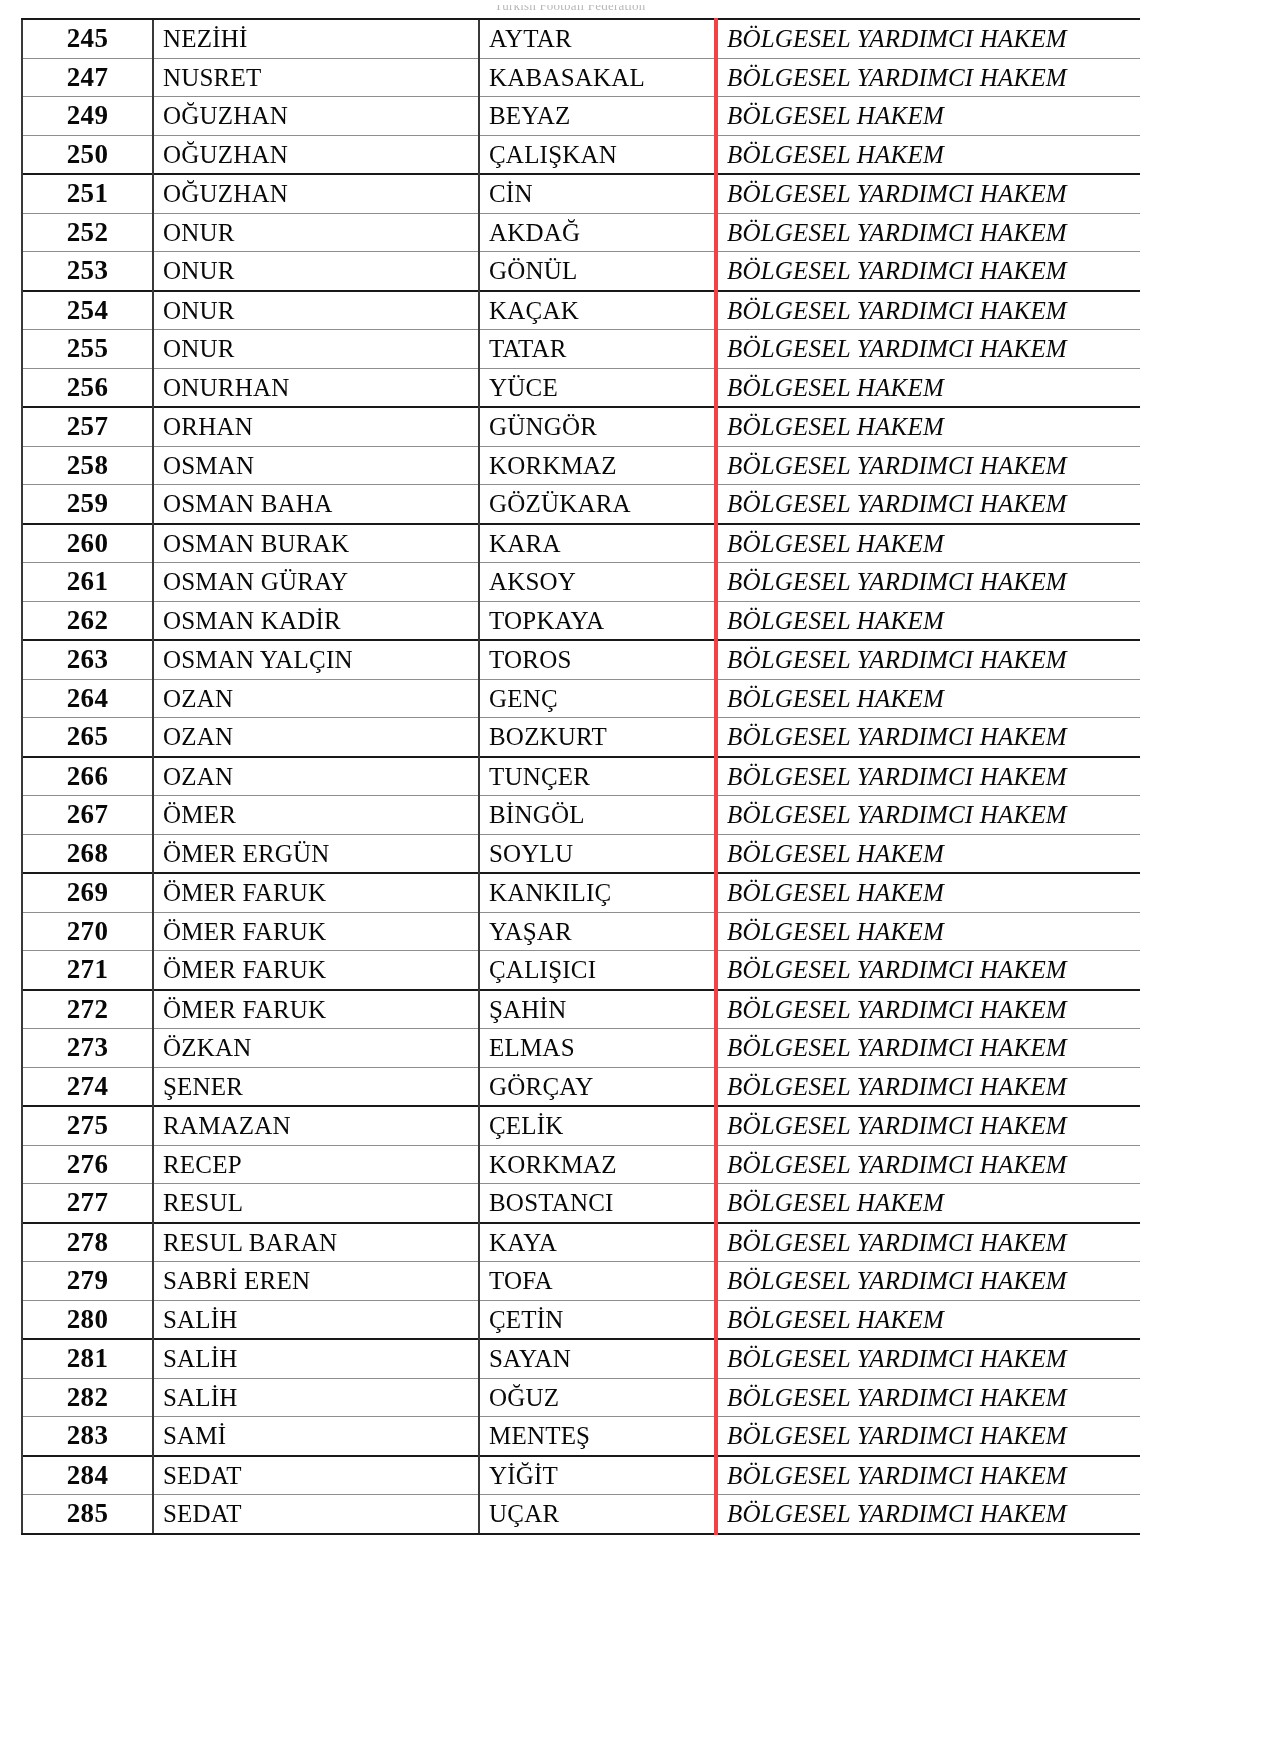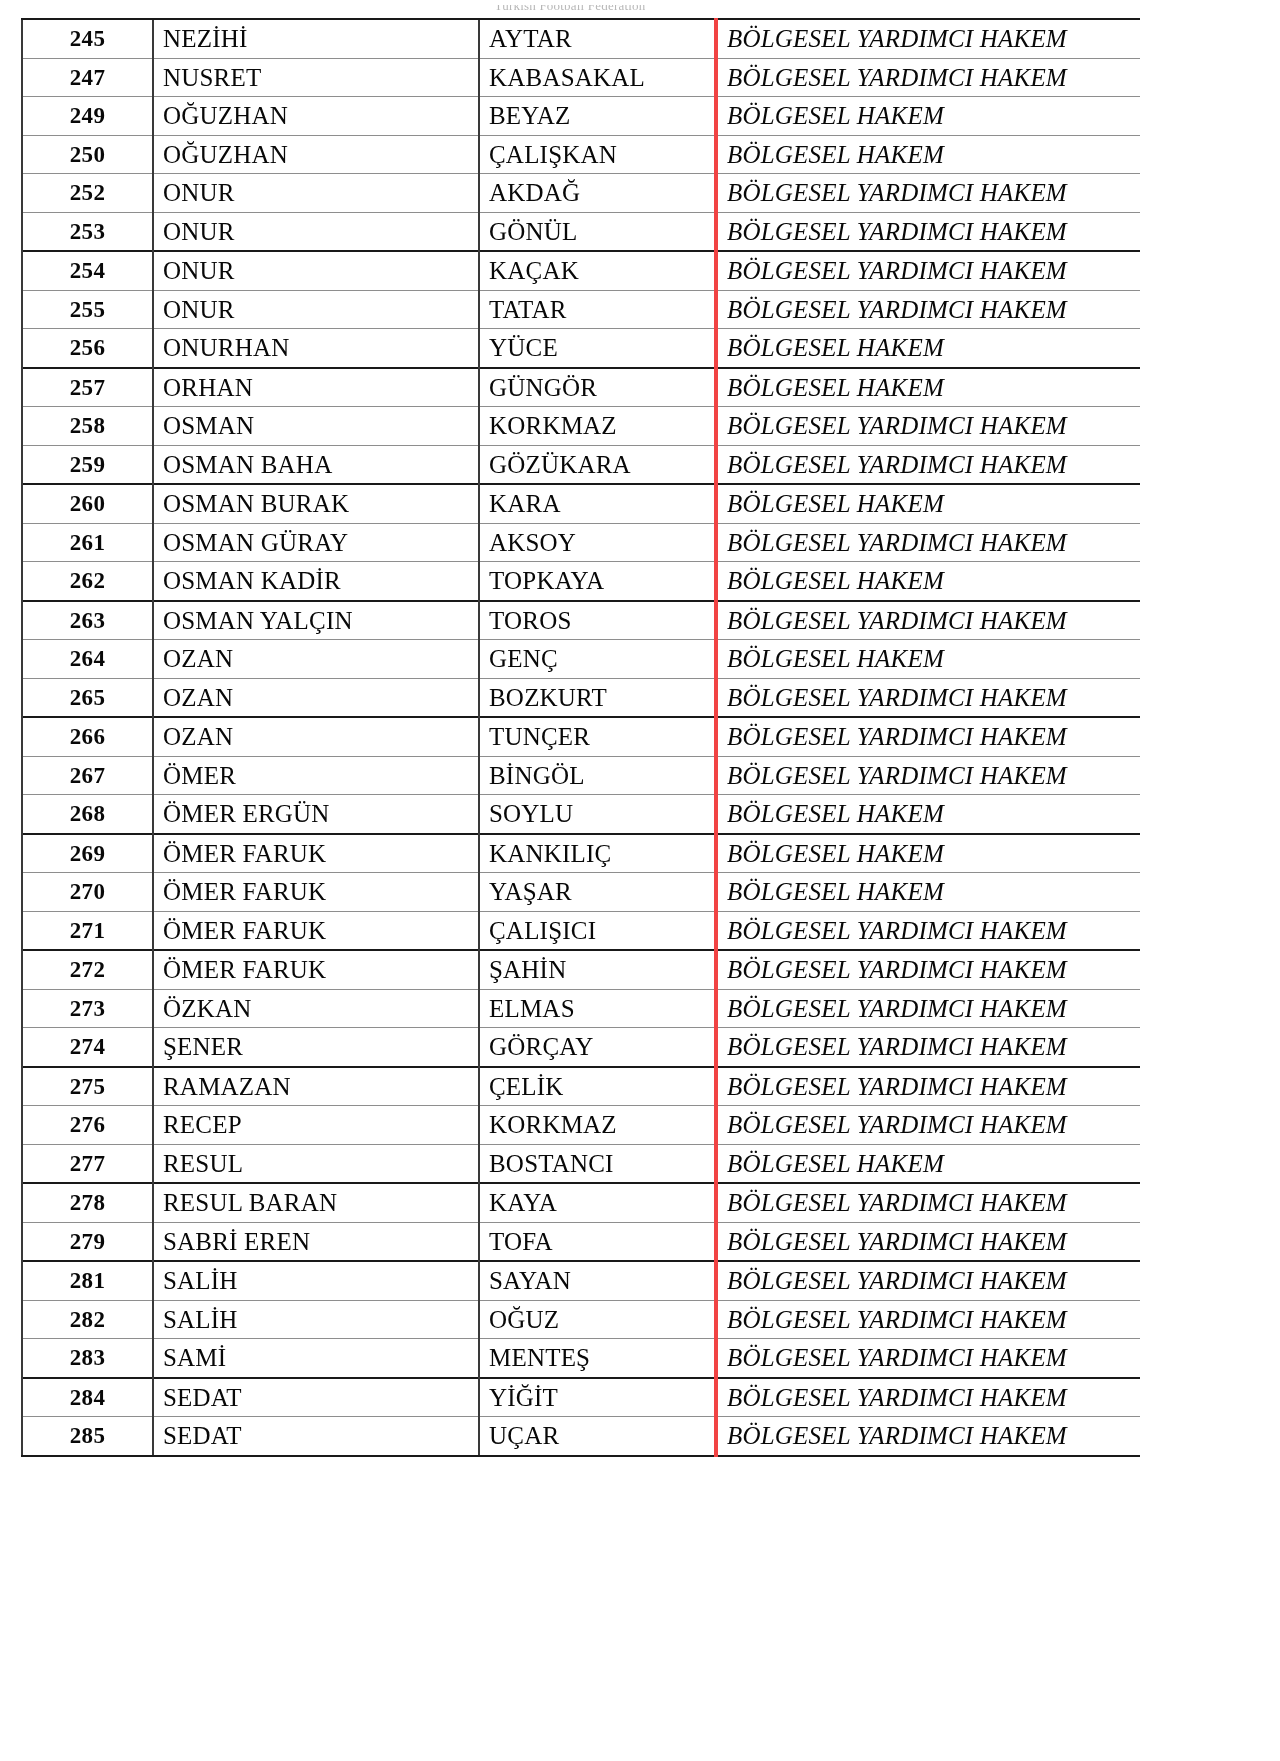--- a/index.html
+++ b/index.html
@@ -73,21 +73,21 @@
   }
   
   #referee-table tr.heavy td {
     border-top: 2px solid #1b1b1b;
   }
   #referee-table tr:first-child td { border-top: 2px solid #1b1b1b; }
   #referee-table tr:last-child  td { border-bottom: 2px solid #1b1b1b; }
 
   #referee-table td.idx {
     text-align: center;
-    font-size: 23px;
+    font-size: 27px;
     font-weight: 700;
     border-left: 2px solid #3a3a3a;
     letter-spacing: 0.3px;
   }
   #referee-table td.first,
   #referee-table td.last,
   #referee-table td.role {
     text-align: left;
     padding-left: 9px;
     font-weight: 400;
@@ -133,20 +133,26 @@
           <td class="first">OĞUZHAN</td>
           <td class="last">BEYAZ</td>
           <td class="role">BÖLGESEL HAKEM</td>
         </tr>
         <tr>
           <td class="idx">250</td>
           <td class="first">OĞUZHAN</td>
           <td class="last">ÇALIŞKAN</td>
           <td class="role">BÖLGESEL HAKEM</td>
         </tr>
+        <tr class="heavy">
+          <td class="idx">251</td>
+          <td class="first">OĞUZHAN</td>
+          <td class="last">CİN</td>
+          <td class="role">BÖLGESEL YARDIMCI HAKEM</td>
+        </tr>
         <tr>
           <td class="idx">252</td>
           <td class="first">ONUR</td>
           <td class="last">AKDAĞ</td>
           <td class="role">BÖLGESEL YARDIMCI HAKEM</td>
         </tr>
         <tr>
           <td class="idx">253</td>
           <td class="first">ONUR</td>
           <td class="last">GÖNÜL</td>
@@ -301,20 +307,26 @@
           <td class="first">RESUL BARAN</td>
           <td class="last">KAYA</td>
           <td class="role">BÖLGESEL YARDIMCI HAKEM</td>
         </tr>
         <tr>
           <td class="idx">279</td>
           <td class="first">SABRİ EREN</td>
           <td class="last">TOFA</td>
           <td class="role">BÖLGESEL YARDIMCI HAKEM</td>
         </tr>
+        <tr>
+          <td class="idx">280</td>
+          <td class="first">SALİH</td>
+          <td class="last">ÇETİN</td>
+          <td class="role">BÖLGESEL HAKEM</td>
+        </tr>
         <tr class="heavy">
           <td class="idx">281</td>
           <td class="first">SALİH</td>
           <td class="last">SAYAN</td>
           <td class="role">BÖLGESEL YARDIMCI HAKEM</td>
         </tr>
         <tr>
           <td class="idx">282</td>
           <td class="first">SALİH</td>
           <td class="last">OĞUZ</td>

